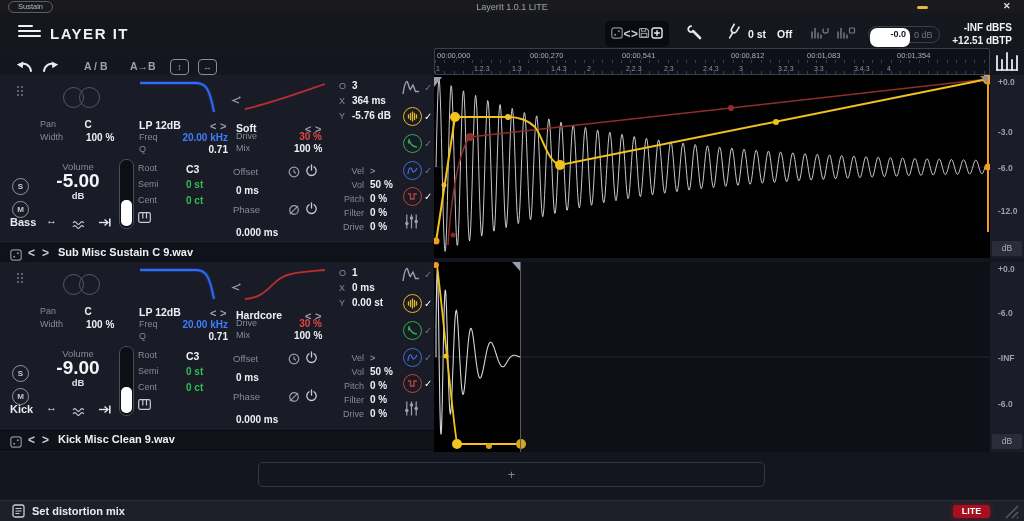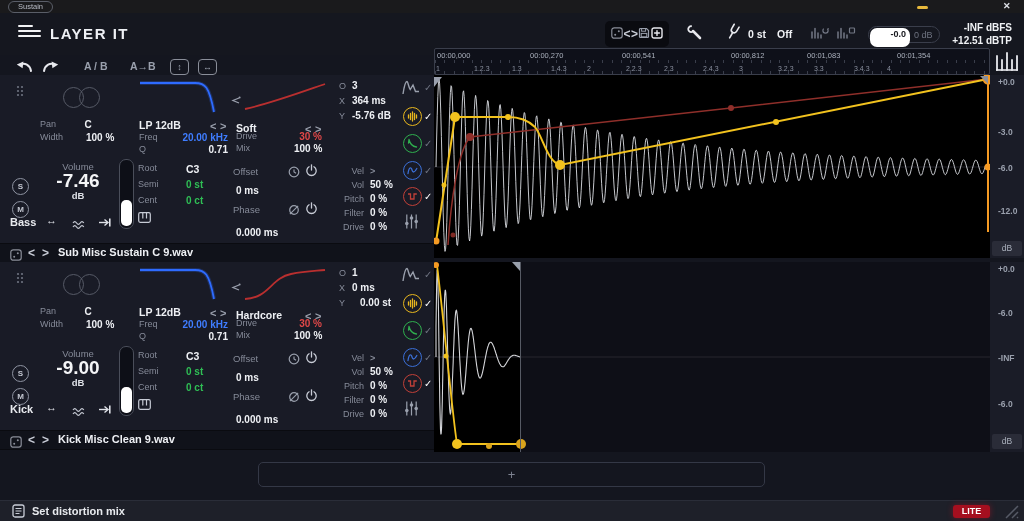--- a/index.html
+++ b/index.html
@@ -72,20 +72,21 @@
   .litebadge{position:absolute;left:953px;top:4px;width:37px;height:13px;background:#a50f1f;border-radius:3px;
              color:#fff;font-size:9px;font-weight:bold;text-align:center;line-height:13px;box-shadow:0 0 6px rgba(200,20,40,.45);}
 </style>
 </head>
 <body>
 
 <div id="app">
 
   <div class="titlebar">
     <div class="optbtn">Sustain</div>
+    <div class="wintitle">LayerIt 1.0.1 LITE</div>
     <div class="minbar"></div>
     <div class="closex">✕</div>
   </div>
 
   <div class="header">
     <div>
       <div class="hbar" style="left:18px;top:12px;width:15px;"></div>
       <div class="hbar" style="left:18px;top:17px;width:23px;"></div>
       <div class="hbar" style="left:18px;top:22px;width:23px;"></div>
     </div>
@@ -202,21 +203,21 @@
     <span class="chev" style="position:absolute;left:210px;top:45px;">&lt;</span>
     <span class="chev" style="position:absolute;left:220px;top:45px;">&gt;</span>
     <span class="lbl" style="left:139px;top:57px;">Freq</span>
     <span class="val blue rt" style="left:168px;top:57px;width:60px;">20.00 kHz</span>
     <span class="lbl" style="left:139px;top:69px;">Q</span>
     <span class="val rt" style="left:168px;top:69px;width:60px;">0.71</span>
 
     <div class="smbtn" style="left:12px;top:103px;">S</div>
     <div class="smbtn" style="left:12px;top:126px;">M</div>
     <span class="lbl" style="left:48px;top:86px;width:60px;text-align:center;font-size:9.5px;">Volume</span>
-    <span class="volbig" style="left:38px;top:95px;">-7.46</span>
+    <span class="volbig" style="left:38px;top:95px;">-5.00</span>
     <span class="abs" style="left:48px;top:115px;width:60px;text-align:center;font-size:9.5px;font-weight:bold;color:#dfe2e8;">dB</span>
     <div class="fader" style="left:119px;top:84px;">
         <div class="fhandle"></div>
       </div>
 
     <span class="lbl" style="left:138px;top:88px;">Root</span>
     <span class="val" style="left:186px;top:88px;font-size:10.5px;">C3</span>
     <span class="lbl" style="left:138px;top:104px;">Semi</span>
     <span class="val green" style="left:186px;top:104px;">0 st</span>
     <span class="lbl" style="left:138px;top:120px;">Cent</span>
@@ -471,21 +472,21 @@
           <line x1="8" y1="1" x2="8" y2="7.5" stroke="#c8ccd6" stroke-width="1.6" stroke-linecap="round"></line>
         </svg>
     </span>
     <span class="val" style="left:236px;top:152px;">0.000 ms</span>
 
     <span class="lbl" style="left:339px;top:6px;">O</span>
     <span class="val" style="left:352px;top:5px;">1</span>
     <span class="lbl" style="left:339px;top:21px;">X</span>
     <span class="val" style="left:352px;top:20px;">0 ms</span>
     <span class="lbl" style="left:339px;top:36px;">Y</span>
-    <span class="val" style="left:360px;top:35px;">0.00 st</span>
+    <span class="val" style="left:352px;top:35px;">0.00 st</span>
 
     <span class="lbl rt" style="left:330px;top:91px;width:34px;">Vel</span>
     <span class="lbl" style="left:370px;top:91px;font-weight:bold;">&gt;</span>
     <span class="lbl rt" style="left:330px;top:105px;width:34px;">Vol</span>
     <span class="val" style="left:370px;top:104px;">50 %</span>
     <span class="lbl rt" style="left:330px;top:119px;width:34px;">Pitch</span>
     <span class="val" style="left:370px;top:118px;">0 %</span>
     <span class="lbl rt" style="left:330px;top:133px;width:34px;">Filter</span>
     <span class="val" style="left:370px;top:132px;">0 %</span>
     <span class="lbl rt" style="left:330px;top:147px;width:34px;">Drive</span>

